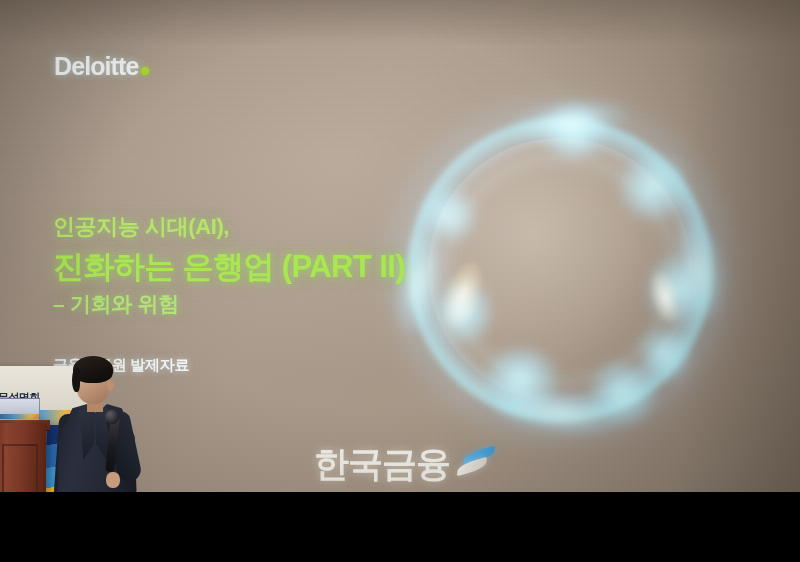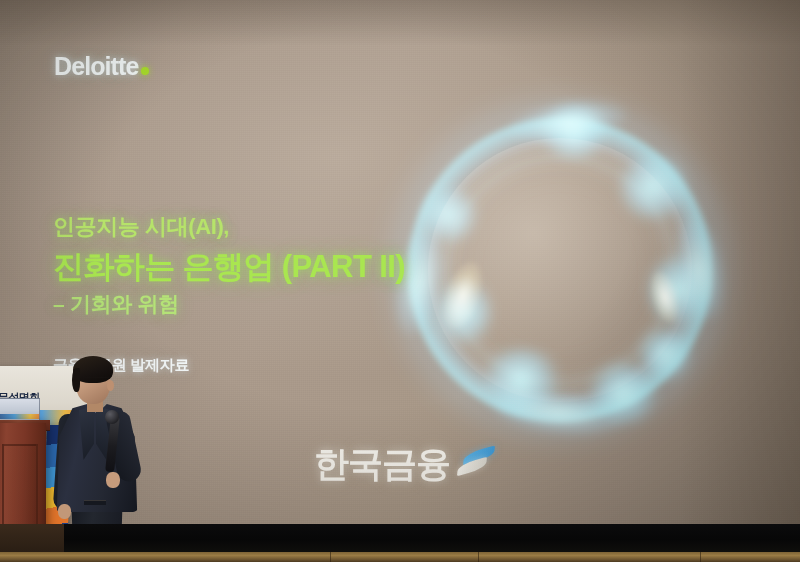--- a/index.html
+++ b/index.html
@@ -1,19 +1,19 @@
 <!DOCTYPE html>
 <html><head>
 <meta charset="utf-8">
 <style>
   * { margin:0; padding:0; box-sizing:border-box; }
   html,body { width:800px; height:562px; overflow:hidden; background:#000; }
   body { font-family:"Liberation Sans","DejaVu Sans",sans-serif; }
 
-  #stage { position:relative; width:800px; height:562px; overflow:hidden; }
+  #stage { position:relative; width:800px; height:492px; overflow:hidden; }
 
   
   .screen{
     position:absolute; left:0; top:0; width:800px; height:524px;
     background:
       radial-gradient(ellipse 70% 60% at 42% 30%, rgba(200,186,172,.55) 0%, rgba(175,160,146,0) 70%),
       linear-gradient(118deg,#8d7f72 0%,#a49485 18%,#ab9b8c 40%,#a89887 62%,#9b8c7e 82%,#8a7d70 100%);
   }
   .screen-grain{
     position:absolute; inset:0;

